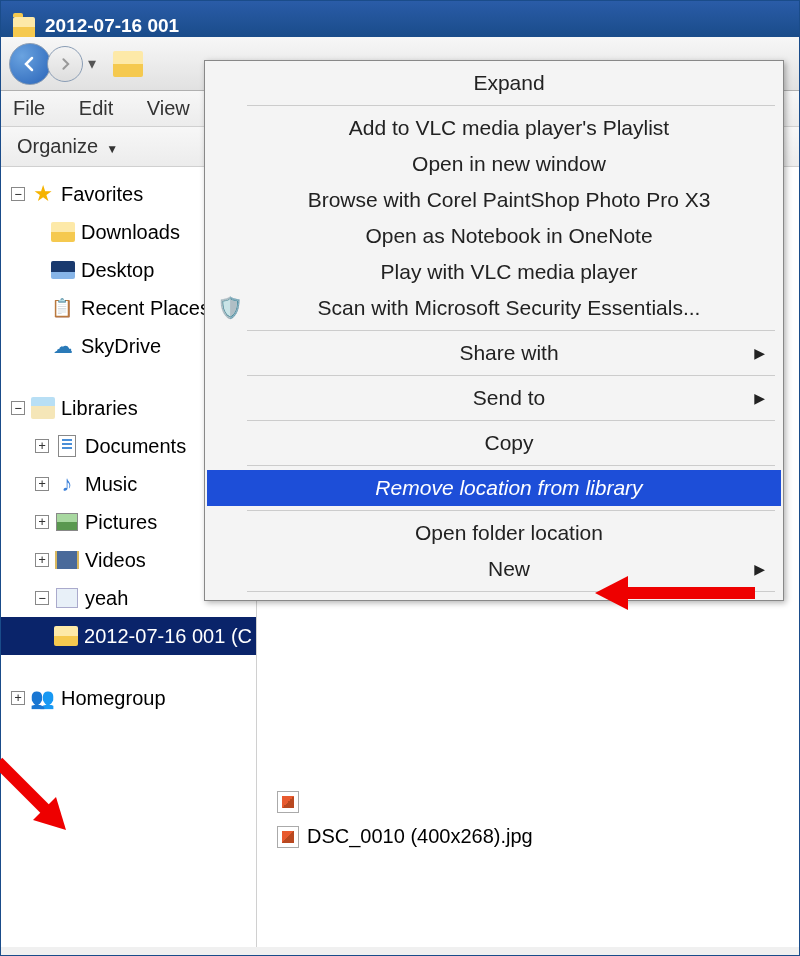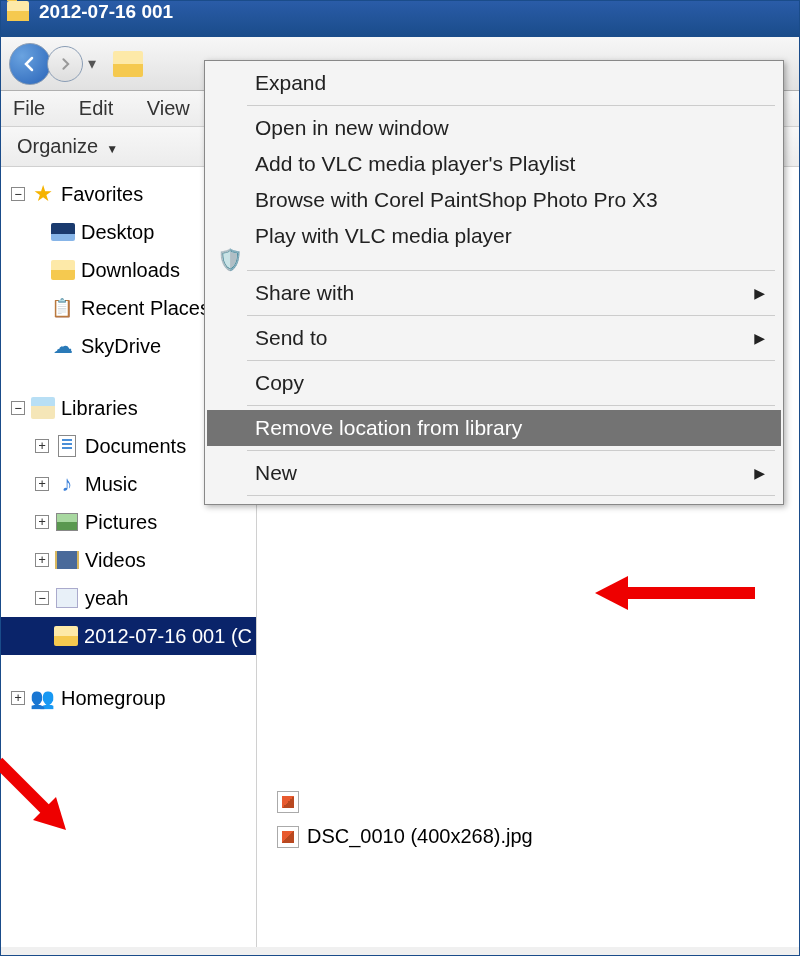--- a/index.html
+++ b/index.html
@@ -4,22 +4,22 @@
   <style>
     * { box-sizing: border-box; margin: 0; padding: 0; font-family: "Segoe UI", Tahoma, sans-serif; }
     body { width: 800px; height: 956px; background: #f0f0f0; overflow: hidden; }
     
     .window { width: 100%; height: 100%; border: 1px solid #1a4c8a; }
     
     .titlebar {
       background: linear-gradient(to bottom, #2a5ca8, #1a4c8a);
       height: 36px;
       display: flex;
-      align-items: flex-start;
-      padding: 0 6px;
+      align-items: flex-end;
+      padding: 0 12px;
       color: white;
       font-weight: bold;
       font-size: 19px;
     }
     .titlebar-icon {
       width: 22px; height: 20px;
       background: linear-gradient(to bottom, #fde9a8 50%, #f5c94f 50%);
       border-radius: 2px 2px 0 0;
       margin-right: 10px;
       position: relative;
@@ -141,24 +141,26 @@
       border: 1px solid #888;
       box-shadow: 2px 2px 6px rgba(0,0,0,0.3);
       font-size: 21px;
       padding: 4px 2px;
     }
     .menu-item {
       padding: 6px 18px 6px 48px;
       display: flex; align-items: center;
       position: relative;
       color: #222;
+      justify-content: center;
     }
     .menu-item.highlighted {
-      background: #737373;
+      background: #1d4ed8;
       color: white;
+      font-style: italic;
     }
     .menu-item .submenu-arrow {
       position: absolute; right: 16px;
       font-size: 14px;
     }
     .menu-item-icon {
       position: absolute; left: 12px; width: 22px; height: 22px;
       display: flex; align-items: center; justify-content: center;
     }
     .menu-sep {
@@ -214,30 +216,30 @@
     <div class="sidebar">
       <div class="tree-item">
         <span class="spacer" style="width:6px"></span>
         <span class="expander">−</span>
         <span class="tree-icon icon-star">★</span>
         <span>Favorites</span>
       </div>
       <div class="tree-item">
         <span class="spacer" style="width:46px"></span>
         <span class="tree-icon">
+            <span class="icon-folder"></span>
+          </span>
+        <span>Downloads</span>
+      </div>
+      <div class="tree-item">
+        <span class="spacer" style="width:46px"></span>
+        <span class="tree-icon">
             <span class="icon-desktop"></span>
           </span>
         <span>Desktop</span>
-      </div>
-      <div class="tree-item">
-        <span class="spacer" style="width:46px"></span>
-        <span class="tree-icon">
-            <span class="icon-folder"></span>
-          </span>
-        <span>Downloads</span>
       </div>
       <div class="tree-item">
         <span class="spacer" style="width:46px"></span>
         <span class="tree-icon icon-recent">📋</span>
         <span>Recent Places</span>
       </div>
       <div class="tree-item">
         <span class="spacer" style="width:46px"></span>
         <span class="tree-icon icon-skydrive">☁</span>
         <span>SkyDrive</span>
@@ -321,53 +323,60 @@
     </div>
   </div>
 </div>
 
 <div class="context-menu">
   <div class="menu-item">
       <span>Expand</span>
     </div>
   <div class="menu-sep"></div>
   <div class="menu-item">
+      <span>Add to VLC media player's Playlist</span>
+    </div>
+  <div class="menu-item">
       <span>Open in new window</span>
     </div>
   <div class="menu-item">
-      <span>Add to VLC media player's Playlist</span>
-    </div>
-  <div class="menu-item">
       <span>Browse with Corel PaintShop Photo Pro X3</span>
     </div>
   <div class="menu-item">
+      <span>Open as Notebook in OneNote</span>
+    </div>
+  <div class="menu-item">
       <span>Play with VLC media player</span>
     </div>
   <div class="menu-item">
     <span class="menu-item-icon">🛡️</span>
+    <span>Scan with Microsoft Security Essentials...</span>
   </div>
   <div class="menu-sep"></div>
   <div class="menu-item">
       <span>Share with</span>
       <span class="submenu-arrow">▶</span>
     </div>
   <div class="menu-sep"></div>
   <div class="menu-item">
       <span>Send to</span>
       <span class="submenu-arrow">▶</span>
     </div>
   <div class="menu-sep"></div>
   <div class="menu-item">
       <span>Copy</span>
     </div>
   <div class="menu-sep"></div>
   <div class="menu-item highlighted">
       <span>Remove location from library</span>
     </div>
   <div class="menu-sep"></div>
+  <div class="menu-item">
+      <span>Open folder location</span>
+    </div>
   <div class="menu-item">
       <span>New</span>
       <span class="submenu-arrow">▶</span>
     </div>
   <div class="menu-sep"></div>
 </div>
 
 <div class="arrow-annotation arrow1">
   <svg viewBox="0 0 170 50">
     <path d="M165 25 L25 25" stroke="#e00" stroke-width="12" fill="none"></path>

